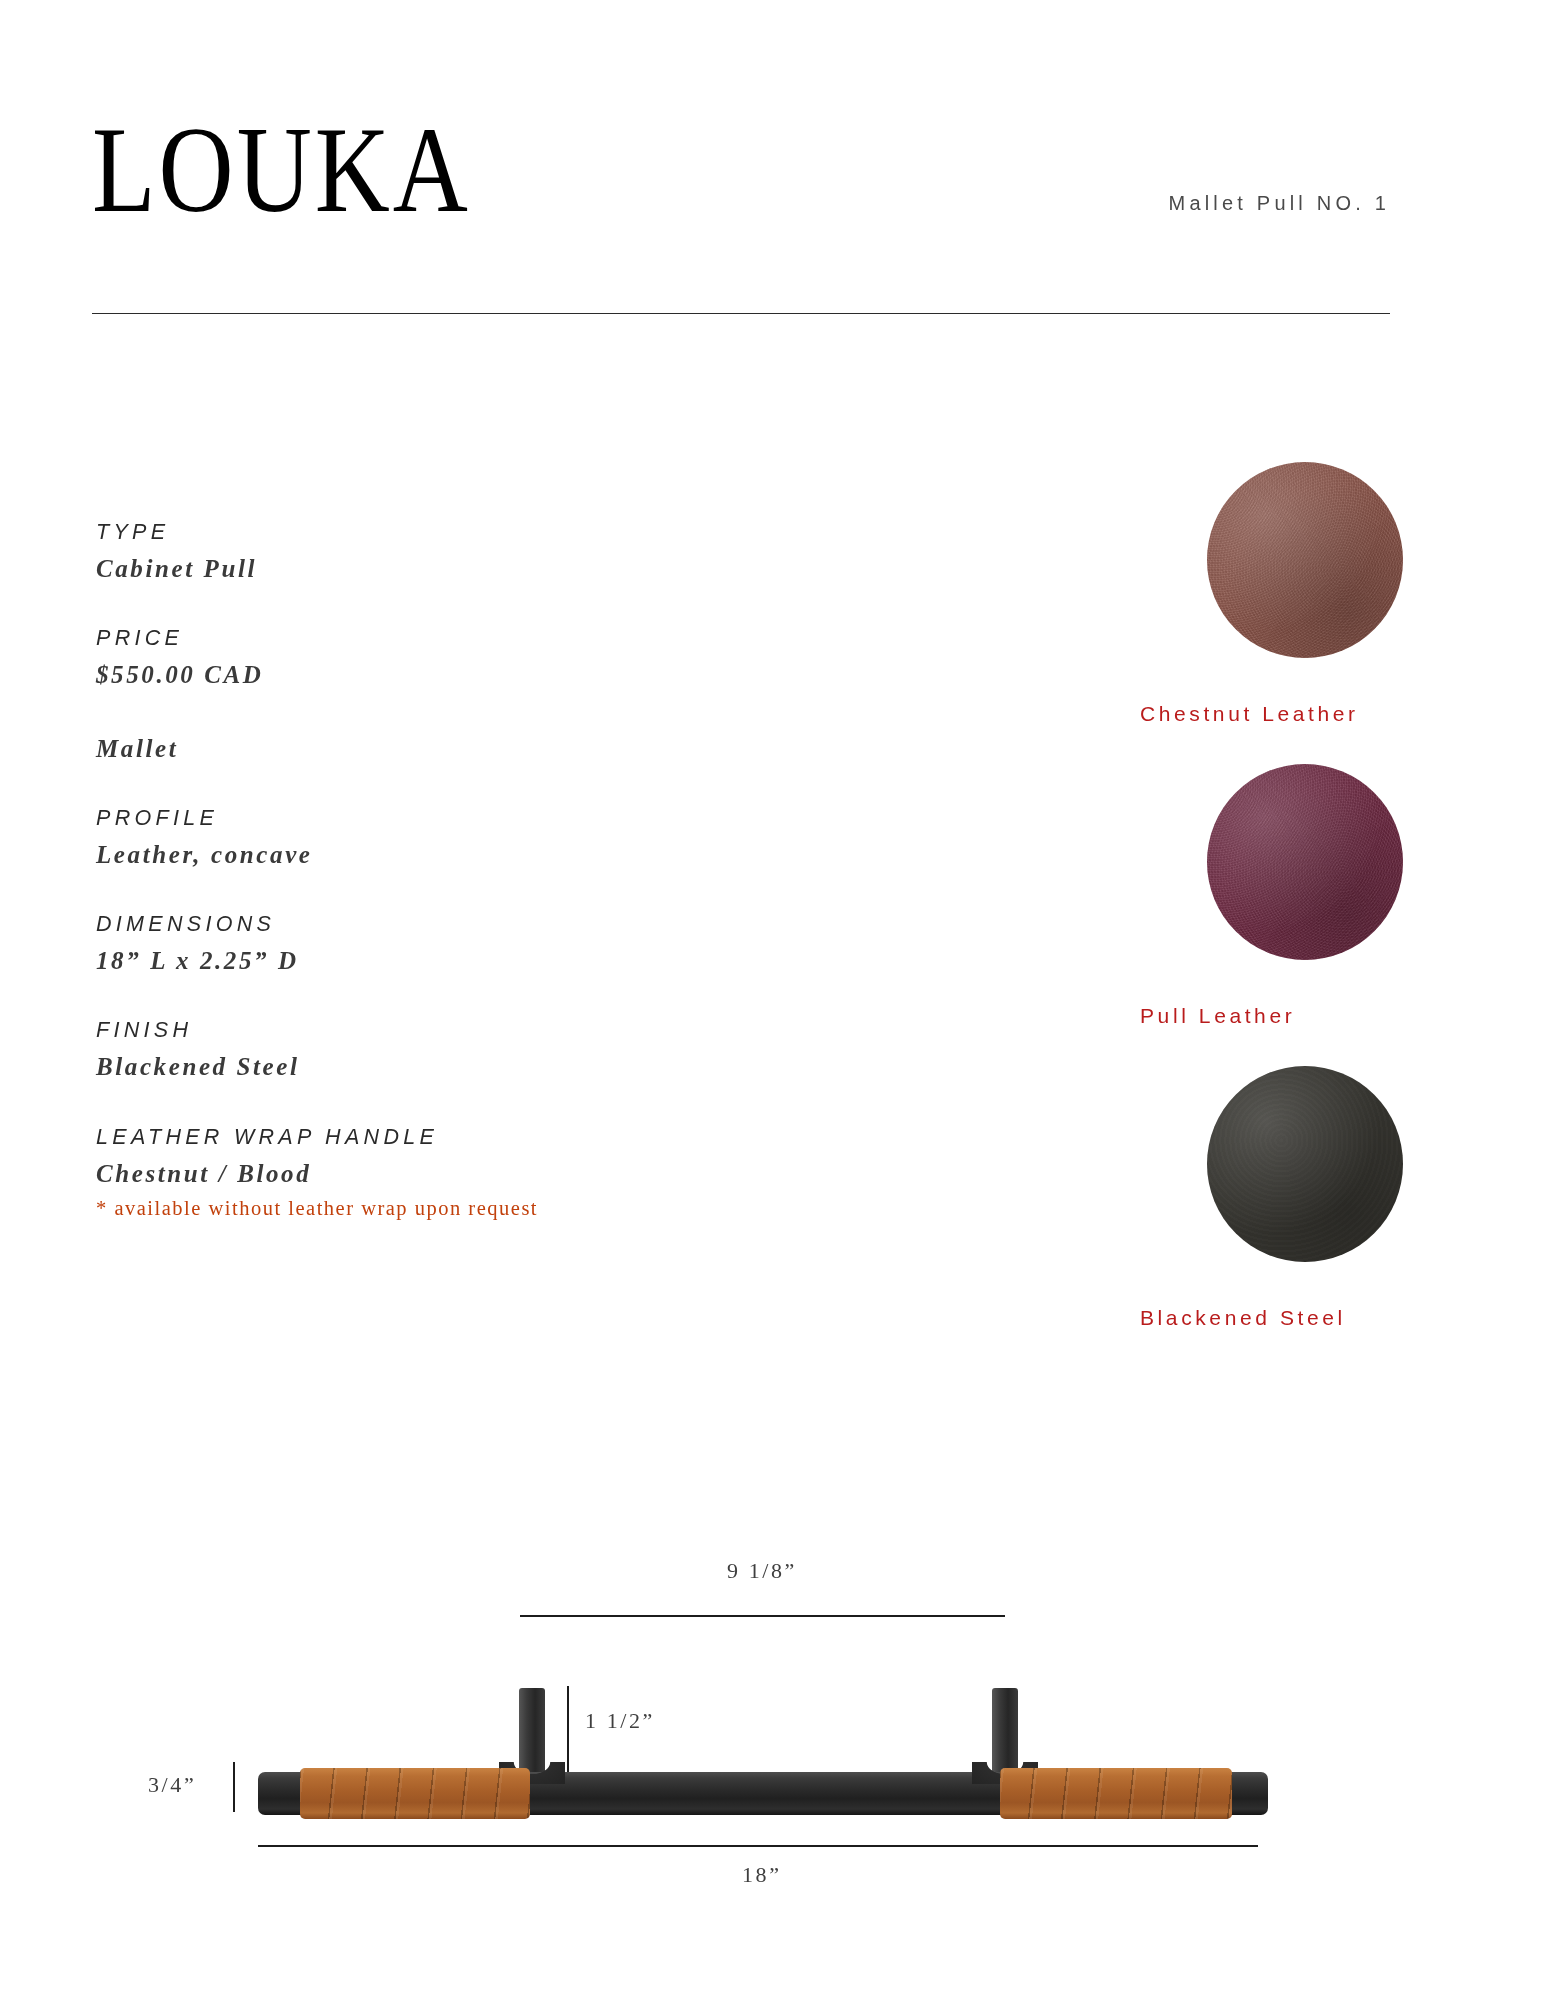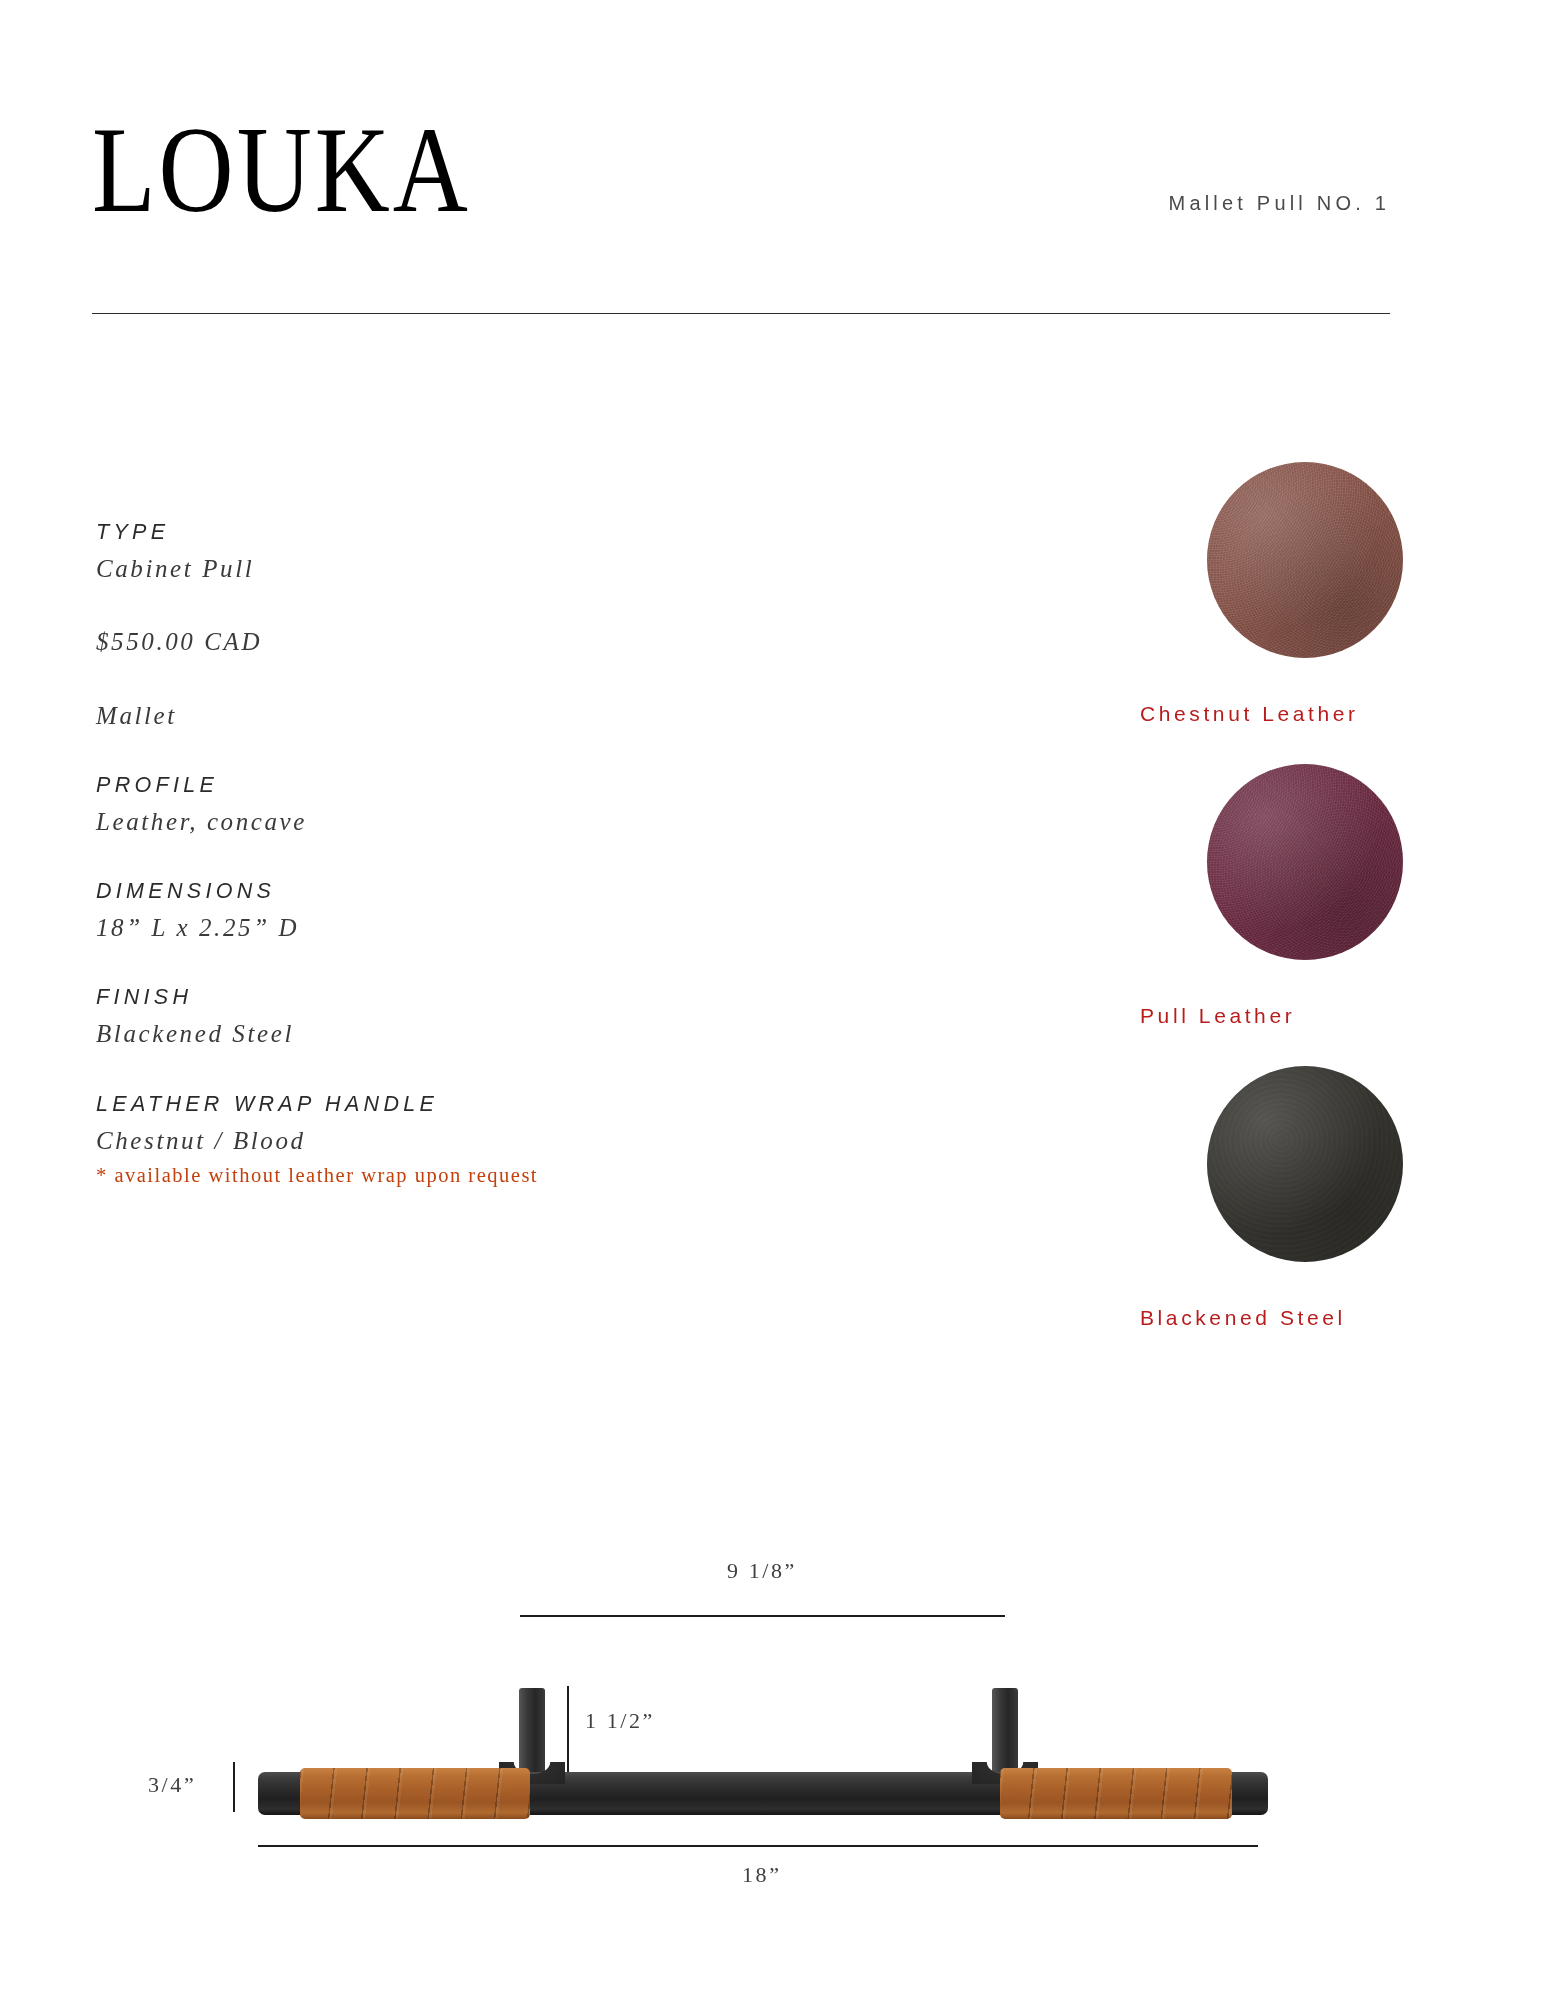--- a/index.html
+++ b/index.html
@@ -75,21 +75,21 @@
     font-style: italic;
   }
   .spec-value {
     font-family: "Liberation Serif", serif;
     font-style: italic;
     font-size: 25px;
     letter-spacing: 2.6px;
     color: #3a3a3a;
     line-height: 1.45;
     margin-top: 4px;
-    font-weight: 400;
+    font-weight: 700;
   }
   .spec-note {
     font-family: "Liberation Serif", serif;
     font-size: 20.5px;
     letter-spacing: 1.5px;
     color: #c2410c;
     margin-top: 5px;
     font-weight: 400;
   }
 
@@ -265,20 +265,21 @@
 <div class="header-rule"></div>
 
 <div class="specs">
 
   <div class="spec-row">
     <div class="spec-label">TYPE</div>
     <div class="spec-value">Cabinet Pull</div>
   </div>
 
   <div class="spec-row">
+    <div class="spec-label">PRICE</div>
     <div class="spec-value">$550.00 CAD</div>
   </div>
 
   <div class="spec-row">
     <div class="spec-value">Mallet</div>
   </div>
 
   <div class="spec-row">
     <div class="spec-label">PROFILE</div>
     <div class="spec-value">Leather, concave</div>

